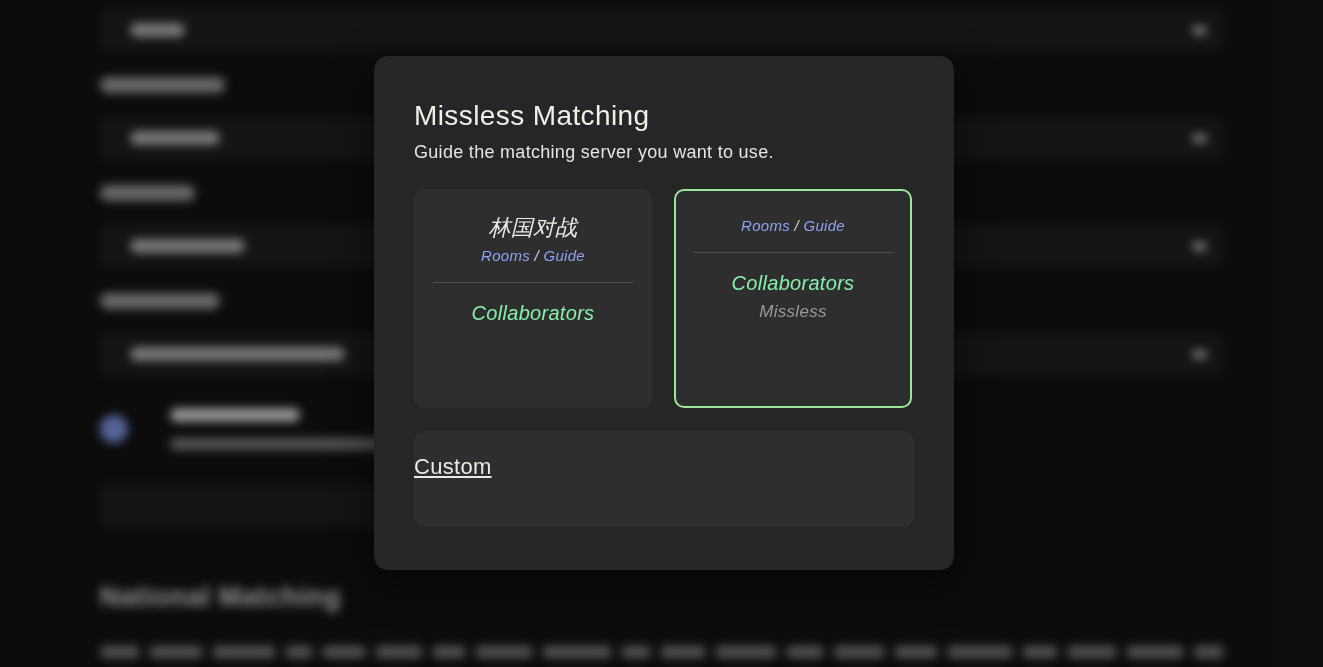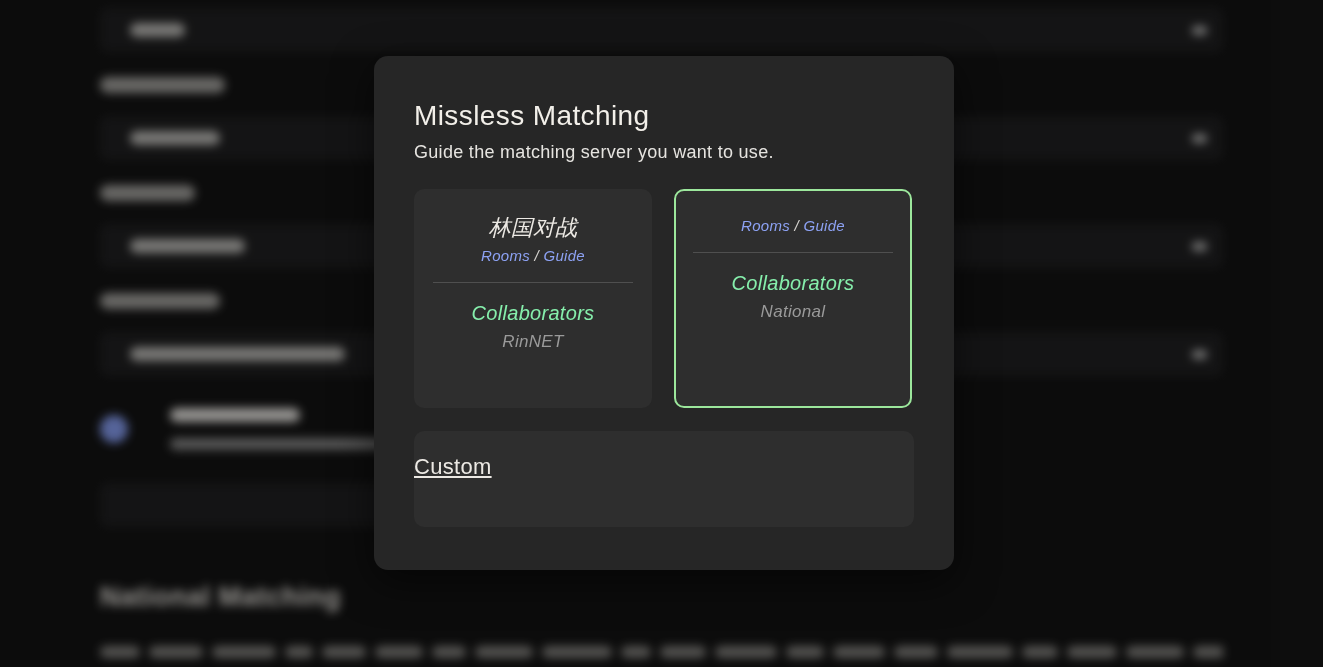--- a/index.html
+++ b/index.html
@@ -193,34 +193,33 @@
     <div class="server-card">
       <div class="server-name">林国对战</div>
       <div class="server-links">
         <a>Rooms</a>
         <span>/</span>
         <a>Guide</a>
       </div>
       <hr class="card-divider">
       <div class="collab-heading">Collaborators</div>
       <ul class="collab-list">
-        <li>RinNET</li>
       </ul>
     </div>
 
     <div class="server-card selected">
       <div class="server-links">
         <a>Rooms</a>
         <span>/</span>
         <a>Guide</a>
       </div>
       <hr class="card-divider">
       <div class="collab-heading">Collaborators</div>
       <ul class="collab-list">
-        <li>National</li>
+        <li>Missless</li>
       </ul>
     </div>
 
   </div>
 
   <div class="custom-card">
     <div class="custom-title">Custom</div>
   </div>
 </div>
 

